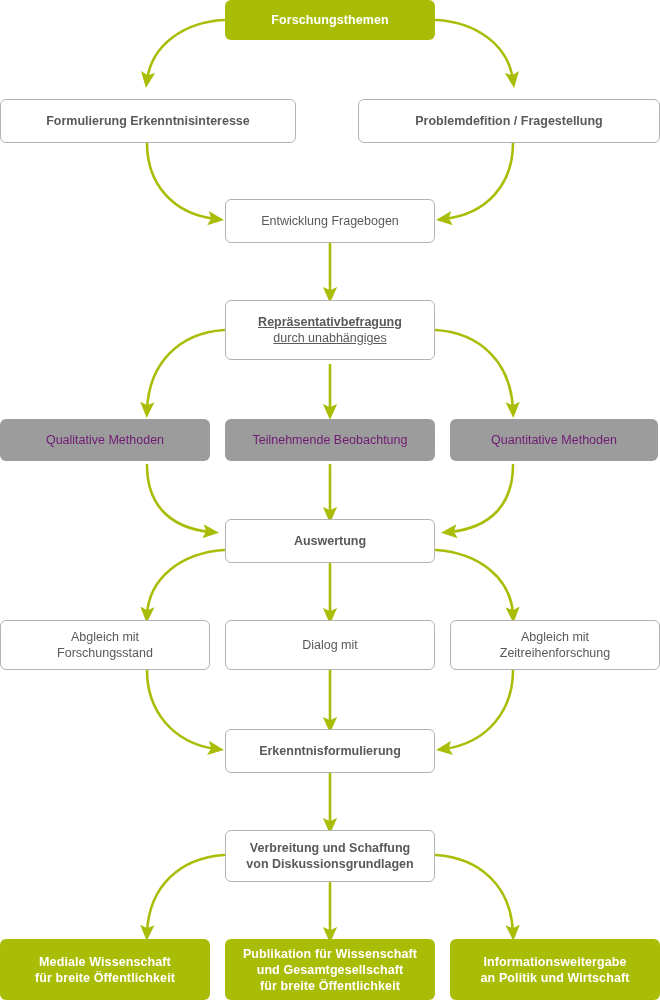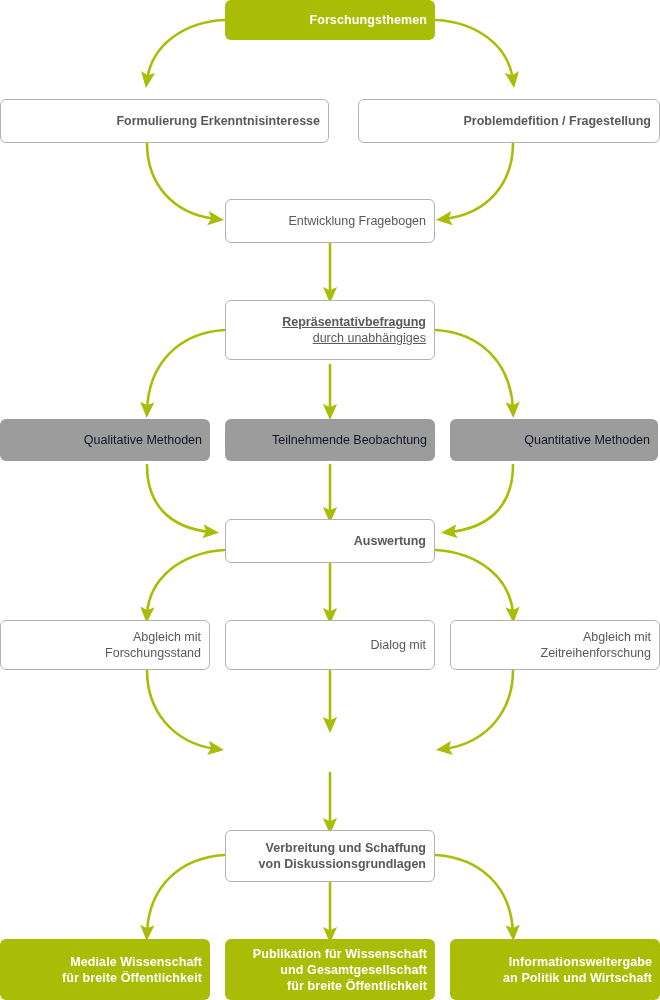--- a/index.html
+++ b/index.html
@@ -25,21 +25,21 @@
     height: 1000px;
     pointer-events: none;
   }
   .node {
     position: absolute;
     box-sizing: border-box;
     border-radius: 6px;
     display: flex;
     align-items: center;
     justify-content: center;
-    text-align: right;
+    text-align: center;
     line-height: 1.28;
     z-index: 2;
   }
   .node .label {
     display: block;
     width: 100%;
     padding: 0 8px;
     box-sizing: border-box;
   }
   .node .label .ln {
@@ -49,21 +49,21 @@
   .n-green {
     background: #a9bd07;
     color: #ffffff;
     font-weight: bold;
     font-size: 12.5px;
     border: none;
     letter-spacing: 0.1px;
   }
   .n-gray {
     background: #9c9c9c;
-    color: #0f172a;
+    color: #701a75;
     font-weight: normal;
     font-size: 12.5px;
     border: none;
   }
   .n-white {
     background: #ffffff;
     color: #58595b;
     border: 1px solid #b3b3b3;
     font-size: 12.5px;
   }
@@ -128,21 +128,21 @@
       <path d="M436,855 C479,858 511,885 513,933"></path>
     </g>
   </svg>
 
   <div class="node n-green" style="left:225px; top:0px; width:210px; height:40px;">
     <span class="label">
       <span class="ln">Forschungsthemen</span>
     </span>
   </div>
 
-  <div class="node n-white bold" style="left:0px; top:99px; width:329px; height:44px;">
+  <div class="node n-white bold" style="left:0px; top:99px; width:296px; height:44px;">
     <span class="label">
       <span class="ln">Formulierung Erkenntnisinteresse</span>
     </span>
   </div>
 
   <div class="node n-white bold" style="left:358px; top:99px; width:302px; height:44px;">
     <span class="label">
       <span class="ln">Problemdefition / Fragestellung</span>
     </span>
   </div>
@@ -197,20 +197,25 @@
     </span>
   </div>
 
   <div class="node n-white reg" style="left:450px; top:620px; width:210px; height:50px;">
     <span class="label">
       <span class="ln">Abgleich mit</span>
       <span class="ln">Zeitreihenforschung</span>
     </span>
   </div>
 
+  <div class="node n-white bold" style="left:225px; top:729px; width:210px; height:44px;">
+    <span class="label">
+      <span class="ln">Erkenntnisformulierung</span>
+    </span>
+  </div>
 
   <div class="node n-white bold" style="left:225px; top:830px; width:210px; height:52px;">
     <span class="label">
       <span class="ln">Verbreitung und Schaffung</span>
       <span class="ln">von Diskussionsgrundlagen</span>
     </span>
   </div>
 
   <div class="node n-green" style="left:0px; top:939px; width:210px; height:61px;">
     <span class="label">

